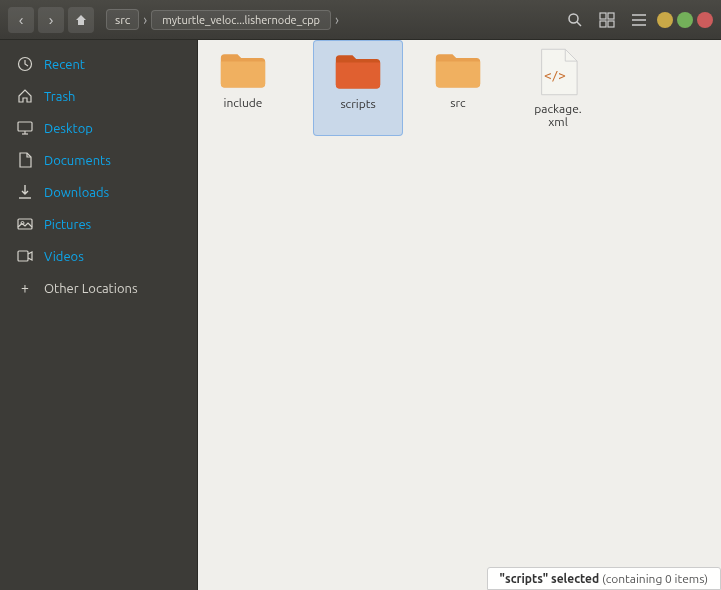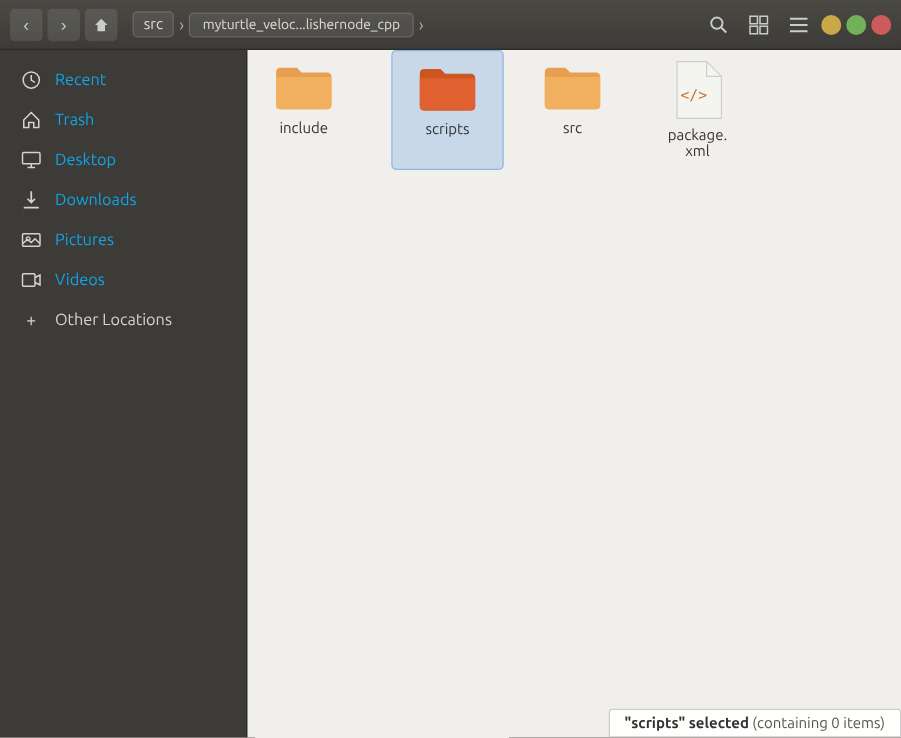--- a/index.html
+++ b/index.html
@@ -278,20 +278,29 @@
         <svg width="16" height="16" viewBox="0 0 16 16">
             <rect x="1" y="2" width="14" height="9" rx="1" stroke="#d5d3cc" stroke-width="1.2" fill="none"></rect>
             <line x1="8" y1="11" x2="8" y2="14" stroke="#d5d3cc" stroke-width="1.2"></line>
             <line x1="5" y1="14" x2="11" y2="14" stroke="#d5d3cc" stroke-width="1.2"></line>
           </svg>
       </span>
       <span>Desktop</span>
     </div>
     <div class="sidebar-item">
       <span class="sidebar-icon">
+        <svg width="14" height="16" viewBox="0 0 14 16">
+            <path d="M2 1 L9 1 L13 5 L13 15 L2 15 Z" stroke="#d5d3cc" stroke-width="1.2" fill="none"></path>
+            <path d="M9 1 L9 5 L13 5" stroke="#d5d3cc" stroke-width="1.2" fill="none"></path>
+          </svg>
+      </span>
+      <span>Documents</span>
+    </div>
+    <div class="sidebar-item">
+      <span class="sidebar-icon">
         <svg width="16" height="16" viewBox="0 0 16 16">
             <path d="M8 1 L8 10 M5 7 L8 10 L11 7" stroke="#d5d3cc" stroke-width="1.4" fill="none"></path>
             <line x1="2" y1="14" x2="14" y2="14" stroke="#d5d3cc" stroke-width="1.4"></line>
           </svg>
       </span>
       <span>Downloads</span>
     </div>
     <div class="sidebar-item">
       <span class="sidebar-icon">
         <svg width="16" height="16" viewBox="0 0 16 16">

